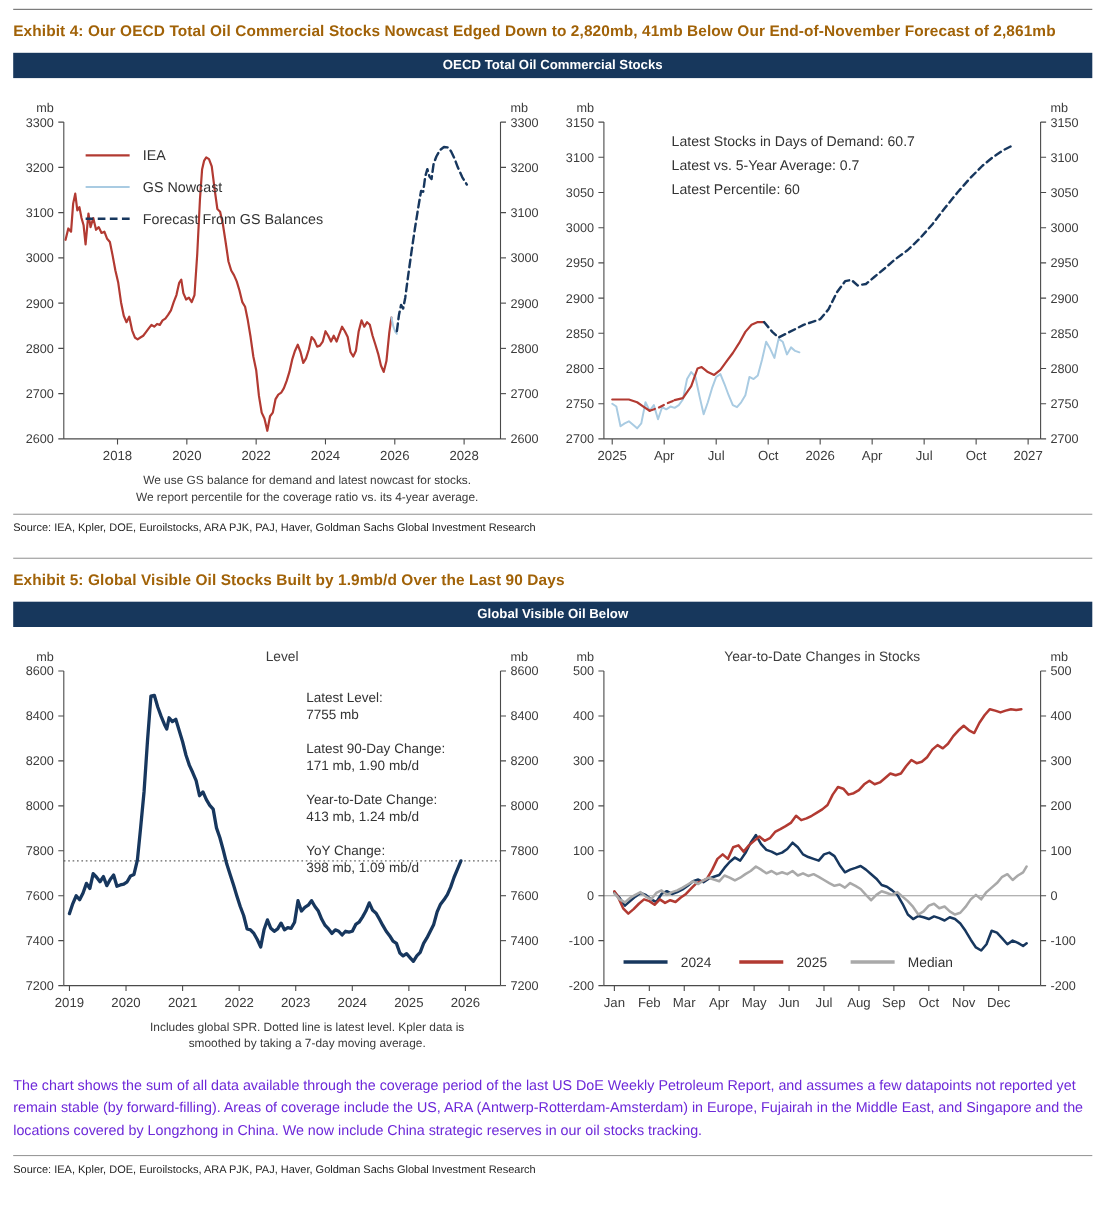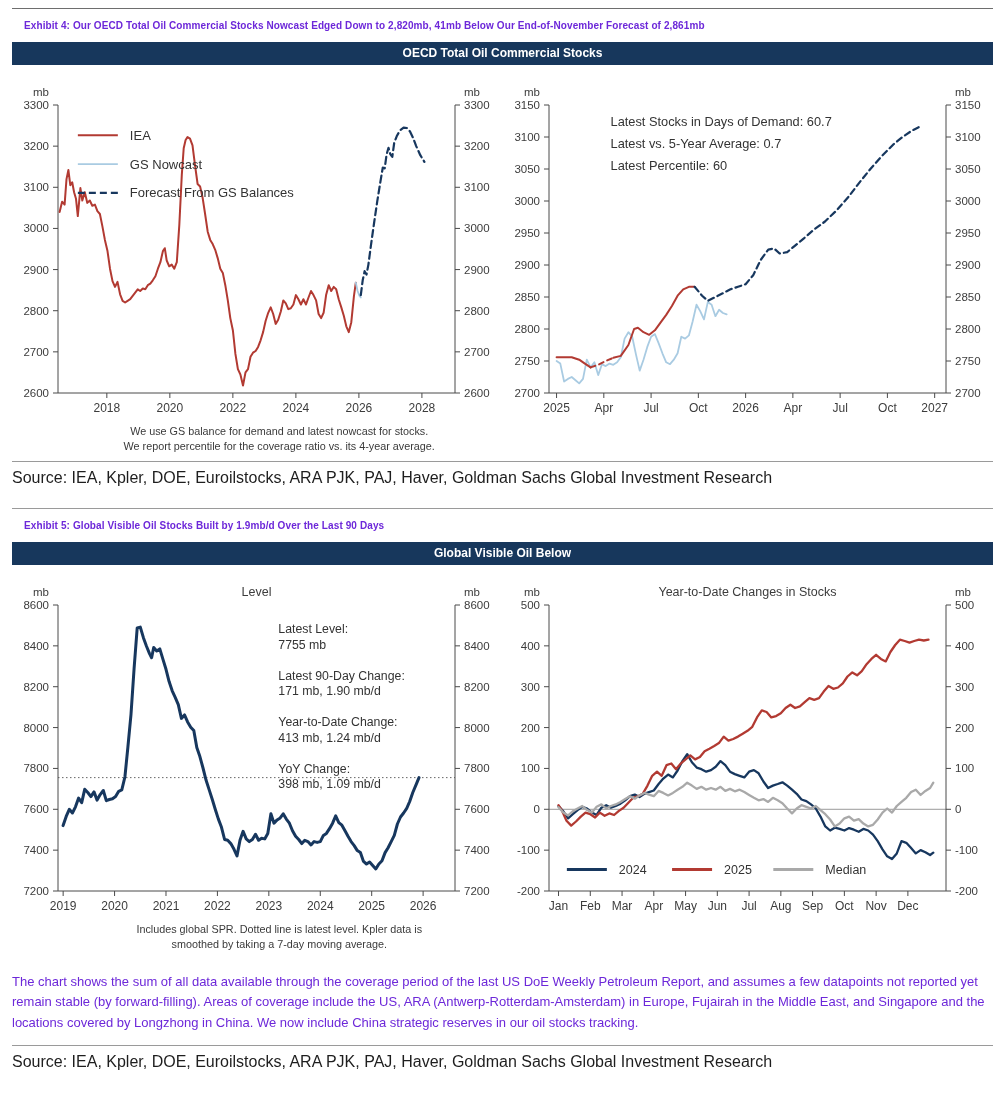--- a/index.html
+++ b/index.html
@@ -1,27 +1,27 @@
 <!DOCTYPE html>
 <html><head>
 <meta charset="utf-8">
 <style>
   html,body{margin:0;padding:0;background:#fff;}
   body{width:1005px;font-family:"Liberation Sans",sans-serif;color:#222;}
   .page{padding:0 12px;}
   .top-rule{border-top:1px solid #6e6e6e;margin-top:8px;}
   .rule{border-top:1px solid #9a9a9a;}
-  .ex-title{font-size:10px;font-weight:bold;color:#6d28d9;line-height:1.5;margin:9px 0 9px 12px;letter-spacing:.1px;}
+  .ex-title{font-size:14px;font-weight:bold;color:#a16207;line-height:1.5;margin:9px 0 9px 0;letter-spacing:.1px;}
   .banner{background:#17375c;color:#fff;font-size:12px;font-weight:bold;text-align:center;padding:4px 0 5px 0;}
   .charts-row{display:flex;margin-top:6px;}
   .chart-panel{width:50%;}
   .chart svg{display:block;font-family:"Liberation Sans",sans-serif;}
   .chart-footnote{font-size:10.8px;color:#3a3a3a;line-height:1.35;margin:1px 0 8px 44px;text-align:center;}
   .chart-footnote.right-fn{margin-left:30px;}
-  .source{font-size:16px;color:#1e1e1e;padding:7px 0 9px 0;}
+  .source{font-size:10px;color:#1e1e1e;padding:7px 0 9px 0;}
   .section-sep{margin-top:12px;}
   .body-text{font-size:13px;line-height:1.55;color:#6d28d9;margin:13px 0 12px 0;}
 </style>
 </head>
 <body>
 
 <div class="page">
   <div class="top-rule"></div>
 
   <section>

